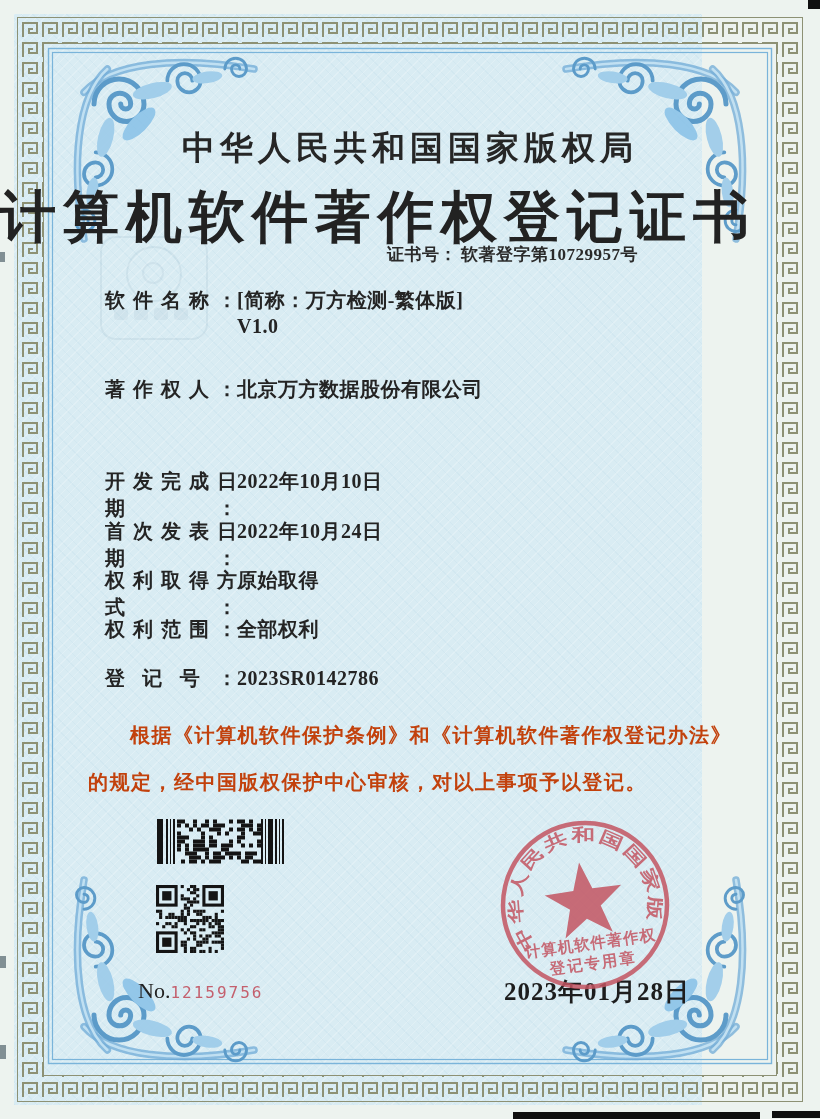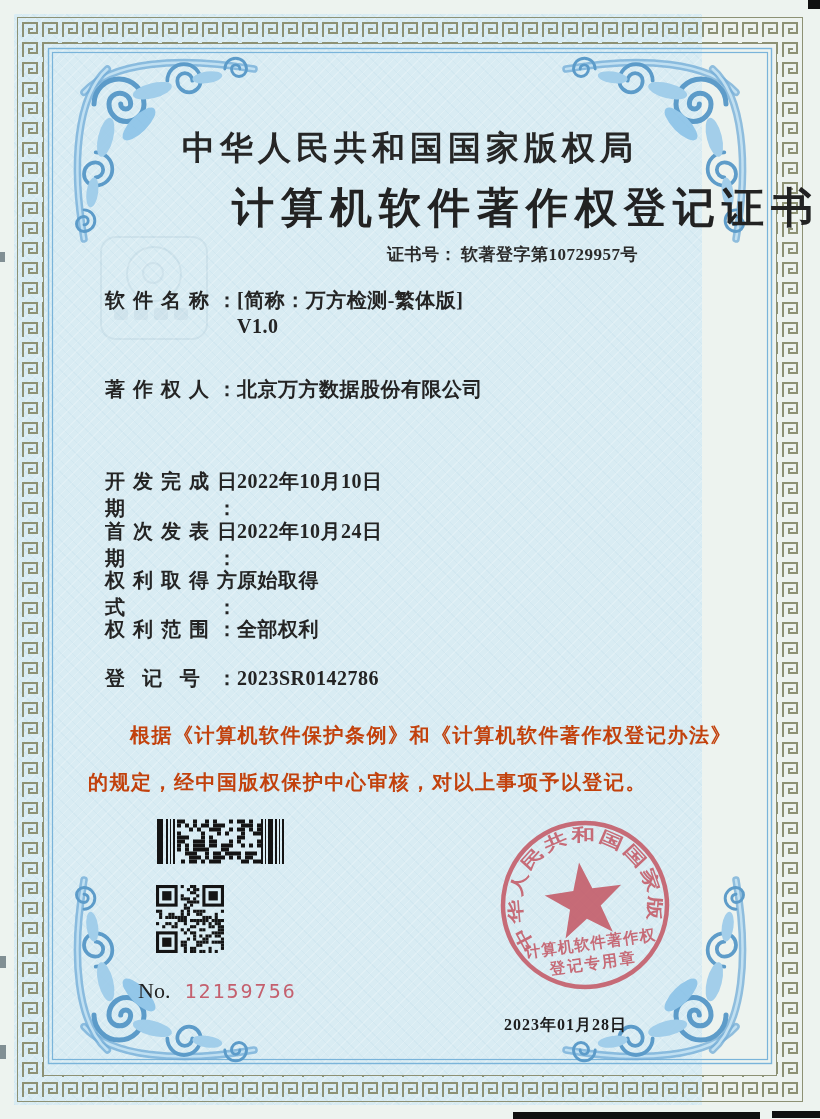--- a/index.html
+++ b/index.html
@@ -23,22 +23,22 @@
   .flourish.tl{left:44px;top:44px;}
   .flourish.tr{left:546px;top:44px;transform:scaleX(-1);}
   .flourish.bl{left:44px;top:875px;transform:scaleY(-1);}
   .flourish.br{left:546px;top:875px;transform:scale(-1,-1);}
 
   .t-issuer{
     position:absolute;left:0;top:126px;width:820px;text-align:center;
     font-size:33px;font-weight:700;letter-spacing:5px;color:#262626;
   }
   .t-title{
-    position:absolute;left:0;top:180px;width:820px;text-align:right;
-    font-size:42px;font-weight:700;letter-spacing:7px;color:#222;
+    position:absolute;left:0;top:180px;width:820px;text-align:left;
+    font-size:56px;font-weight:700;letter-spacing:7px;color:#222;
   }
   .certno{
     position:absolute;right:78px;top:243px;
     font-size:17px;font-weight:700;color:#2a2a2a;letter-spacing:.5px;
     white-space:nowrap;
   }
   .certno .lab{margin-right:4px;}
 
   .row{position:absolute;left:0;width:820px;color:#242424;}
   .row .lbl{
@@ -53,25 +53,25 @@
   .statement{
     position:absolute;left:88px;top:712px;width:652px;
     font-size:20px;font-weight:700;line-height:47px;
     letter-spacing:1.5px;text-indent:42px;color:#c2410c;
   }
 
   .barcode{position:absolute;left:157px;top:819px;}
   .qrcode{position:absolute;left:156px;top:885px;}
 
   .serial{position:absolute;left:138px;top:978px;font-size:22px;color:#222;white-space:nowrap;}
-  .serial .num{color:#c4606e;font-family:"DejaVu Sans Mono",monospace;font-size:20px;letter-spacing:2px;margin-left:14px;}
+  .serial .num{color:#c4606e;font-family:"DejaVu Sans Mono",monospace;font-size:16px;letter-spacing:2px;}
 
   .issue-date{
     position:absolute;left:504px;top:975px;
-    font-size:16px;font-weight:700;letter-spacing:1px;color:#1d1d1d;margin-top:40px;
+    font-size:25px;font-weight:700;letter-spacing:1px;color:#1d1d1d;
   }
   .seal{position:absolute;left:492px;top:812px;opacity:.85;}
 
   
   .watermark{
     position:absolute;left:100px;top:236px;width:104px;height:100px;opacity:.45;
     border:2px solid rgba(145,175,195,.38);border-radius:16px;
   }
   .watermark .wm-circle{
     position:absolute;left:24px;top:8px;width:52px;height:52px;border-radius:50%;

